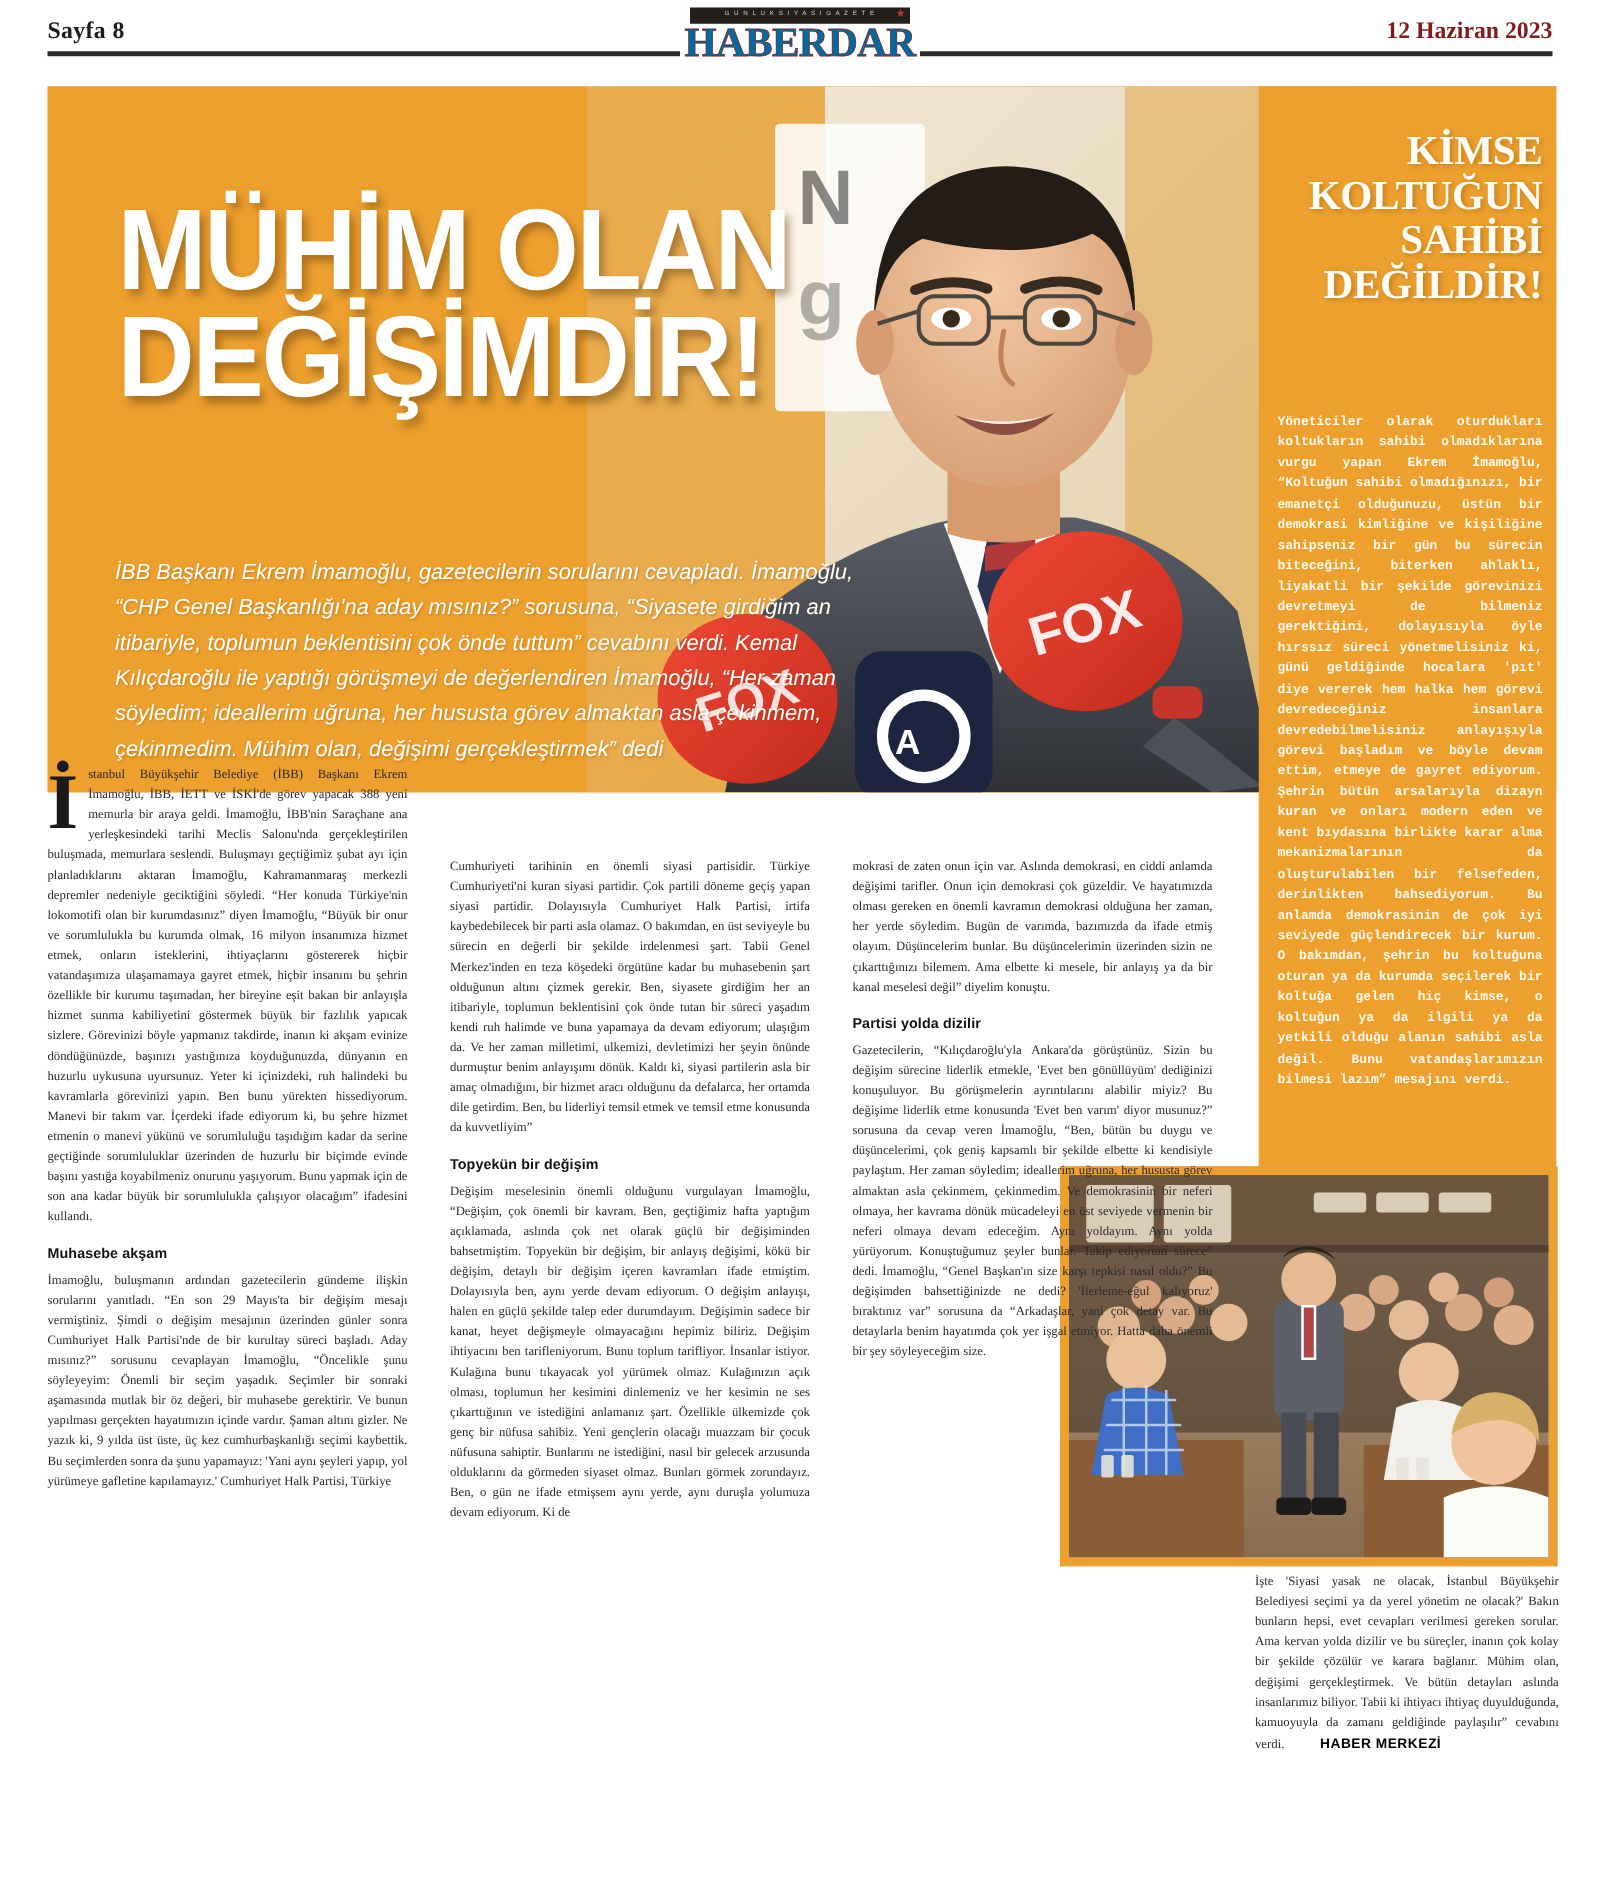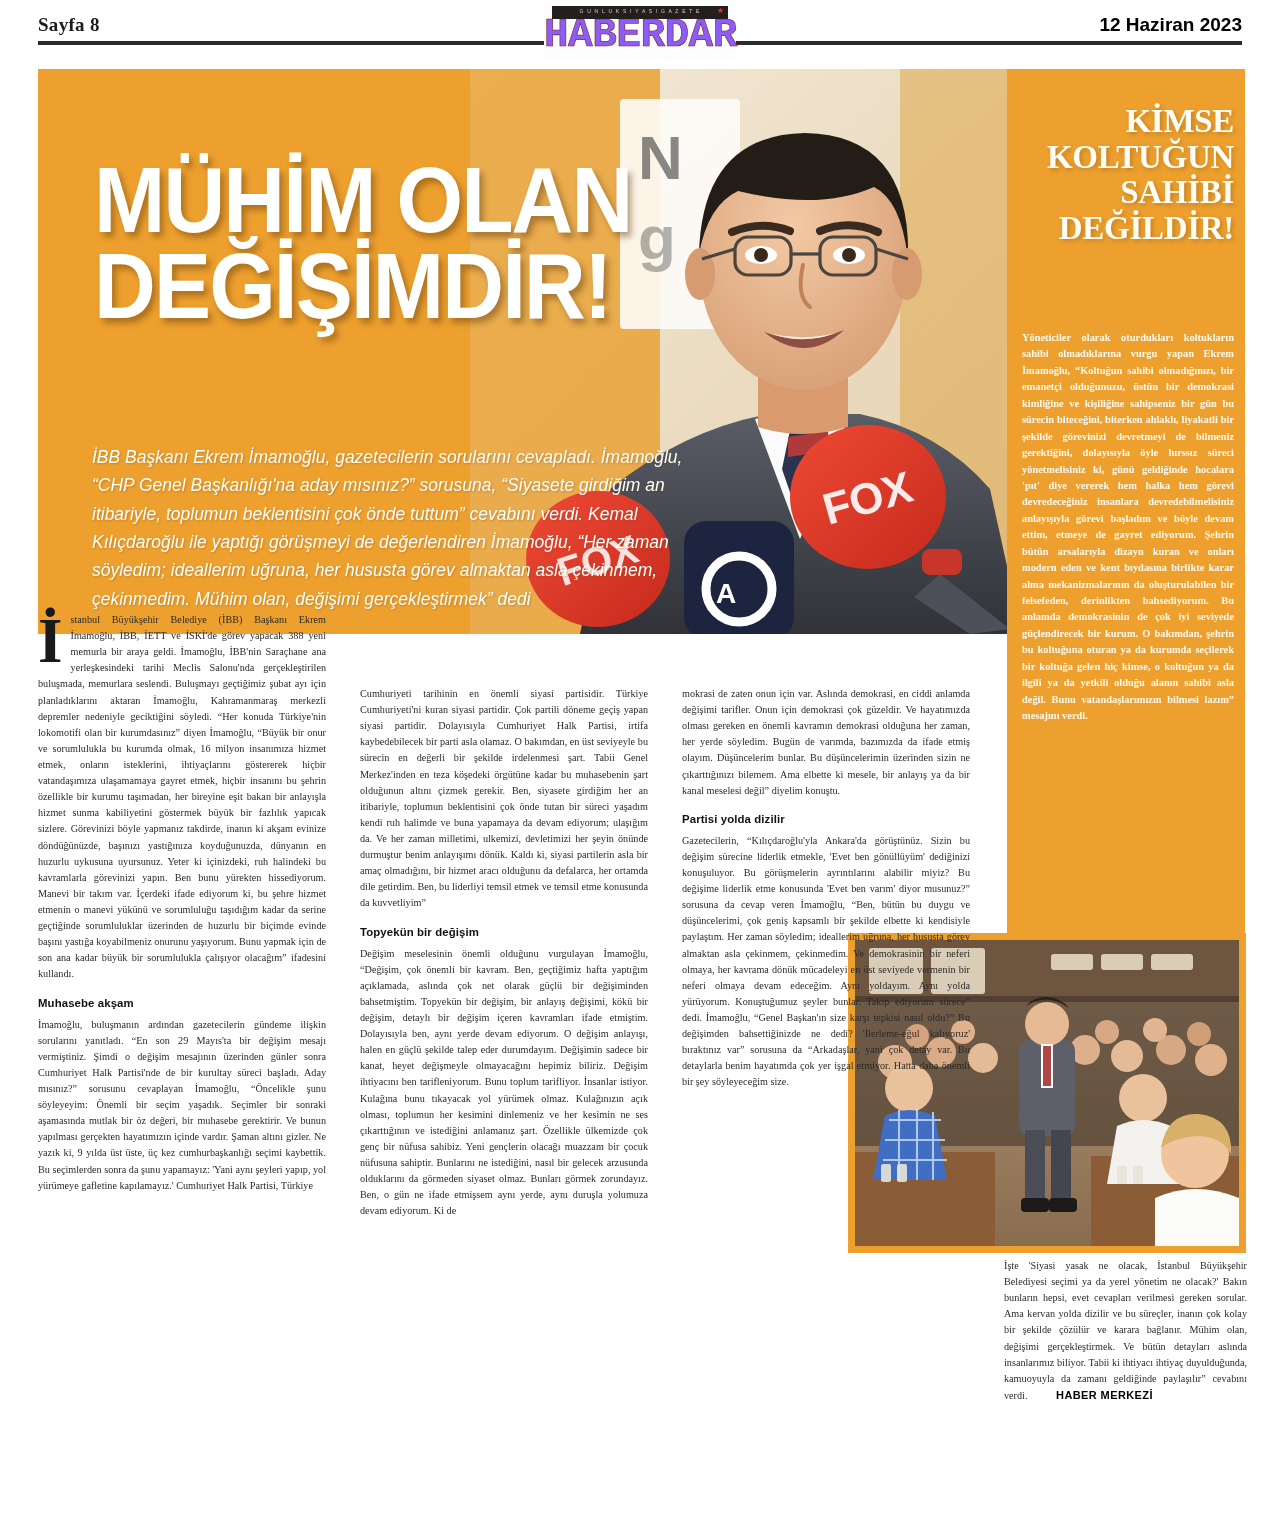--- a/index.html
+++ b/index.html
@@ -10,32 +10,32 @@
     overflow:hidden;
     position:relative;
   }
   .page{position:relative;width:1280px;height:1513px;background:#fff;}
 
   
   .masthead{position:absolute;left:0;top:0;width:1280px;height:62px;}
   .mast-rule{position:absolute;left:38px;top:41px;width:1204px;height:4px;background:#2b2b2b;}
   .page-num{position:absolute;left:38px;top:14px;font-family:"Liberation Serif",serif;
     font-size:19px;font-weight:700;color:#1c1c1c;letter-spacing:.3px;}
-  .mast-date{position:absolute;right:38px;top:14px;font-family:Liberation Sans, sans-serif;
-    font-size:19px;font-weight:700;color:#000000;text-align:center;}
+  .mast-date{position:absolute;right:38px;top:14px;font-family:Liberation Serif, serif;
+    font-size:19px;font-weight:700;color:#7f1d1d;text-align:center;}
   .logo-wrap{position:absolute;left:50%;top:4px;transform:translateX(-50%);
     width:192px;height:56px;background:#fdfdfd;text-align:center;}
   .logo-band{width:176px;height:13px;margin:2px auto 0;background:#241f1c;
     position:relative;}
   .logo-band .band-txt{position:absolute;left:0;right:0;top:2px;font-size:5px;
     letter-spacing:1.2px;color:#d8d3cd;font-family:"Liberation Sans",sans-serif;}
   .logo-band .band-star{position:absolute;right:4px;top:1px;width:7px;height:7px;
     background:#c0392b;clip-path:polygon(50% 0,61% 35%,98% 35%,68% 57%,79% 91%,50% 70%,21% 91%,32% 57%,2% 35%,39% 35%);}
-  .logo-name{font-family:Liberation Mono, monospace;font-weight:700;font-size:41px;
-    line-height:34px;color:#8b5cf6;letter-spacing:-0.5px;
+  .logo-name{font-family:Liberation Serif, serif;font-weight:700;font-size:33px;
+    line-height:34px;color:#0369a1;letter-spacing:-0.5px;
     -webkit-text-stroke:0.6px #7d2119;margin-top:-1px;}
 
   
   .hero{position:absolute;left:38px;top:69px;width:1207px;height:565px;background:#eda02e;}
   .hero-photo{position:absolute;left:432px;top:0;width:610px;height:565px;overflow:hidden;}
   .hero-sidebar{position:absolute;left:1007px;top:69px;width:238px;height:866px;background:#eda02e;}
 
   .headline{position:absolute;left:56px;top:88px;width:700px;
     font-family:"Liberation Sans Narrow","Liberation Sans",sans-serif;
     font-weight:700;font-size:92px;line-height:0.94;color:#ffffff;
@@ -45,21 +45,21 @@
     font-family:"Liberation Sans",sans-serif;font-size:17.5px;line-height:1.62;
     color:#ffffff;font-style:italic;font-weight:500;white-space:pre-line;
     text-shadow:1px 1px 2px rgba(120,75,10,.35);}
 
   .side-headline{position:absolute;left:1022px;top:104px;width:212px;
     font-family:Liberation Serif, serif;
     font-weight:700;font-size:33px;line-height:1.08;color:#fffdf6;
     text-align:right;letter-spacing:-0.3px;white-space:pre-line;
     text-shadow:2px 2px 4px rgba(110,68,10,.35);}
   .side-body{position:absolute;left:1022px;top:330px;width:212px;
-    font-family:Liberation Serif, serif;font-size:10.4px;line-height:1.58;
+    font-family:Liberation Mono, monospace;font-size:10.4px;line-height:1.58;
     color:#fffaf0;text-align:justify;font-weight:600;}
 
   
   .photo2{position:absolute;left:848px;top:933px;width:398px;height:320px;
     border:7px solid #eda02e;box-sizing:border-box;overflow:hidden;background:#c9b39a;}
 
   
   .col{position:absolute;font-family:"Liberation Serif",serif;font-size:10.2px;
     line-height:1.58;color:#2a2a2a;text-align:justify;}
   #col1{left:38px;top:612px;width:288px;}

